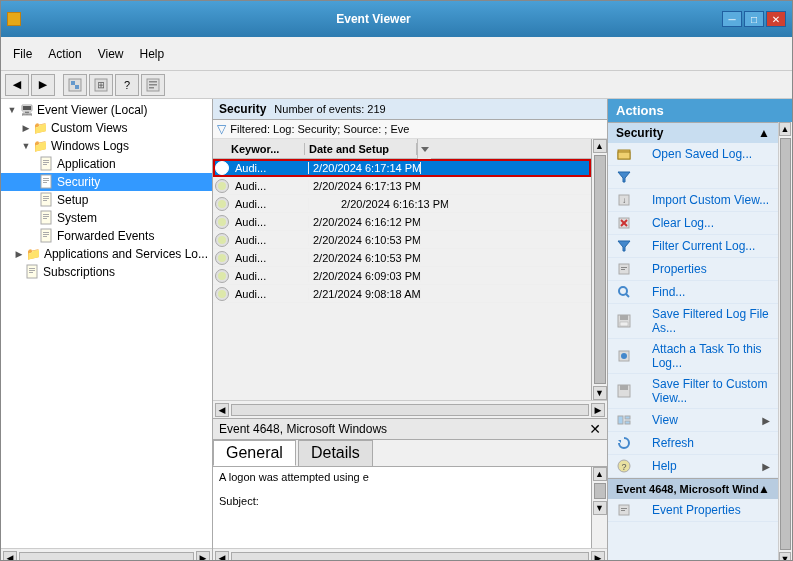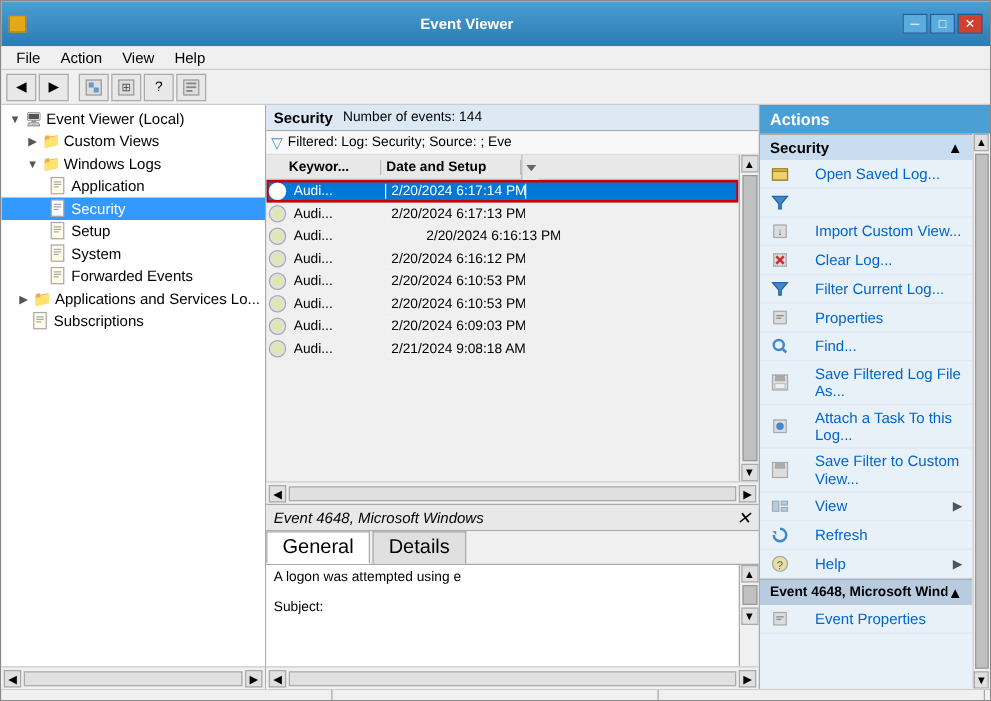--- a/index.html
+++ b/index.html
@@ -44,21 +44,21 @@
       background: #5aacde;
       border: 1px solid #2060a0;
       display: flex; align-items: center; justify-content: center;
       font-size: 10px; color: white; cursor: pointer;
     }
     .title-btn.close { background: #d04030; }
 
     
     .menu-bar {
       background: #f0f0f0;
-      height: 19px;
+      height: 34px;
       display: flex;
       align-items: center;
       border-bottom: 1px solid #ccc;
       padding: 0 4px;
     }
     .menu-item {
       padding: 2px 8px;
       font-size: 12px;
       cursor: pointer;
     }
@@ -231,21 +231,21 @@
       display: flex;
       flex-direction: column;
       height: 148px;
       flex-shrink: 0;
     }
     .detail-header {
       background: #e8e8e8;
       padding: 2px 6px;
       font-size: 12px;
       border-bottom: 1px solid #aaa;
-      display: flex; align-items: center; justify-content: space-between; font-style: italic;
+      display: flex; align-items: center; justify-content: space-between;
     }
     .detail-tabs {
       display: flex;
       border-bottom: 1px solid #aaa;
       background: #f0f0f0;
     }
     .detail-tab {
       padding: 3px 12px;
       font-size: 16px;
       cursor: pointer;
@@ -530,21 +530,21 @@
       <div style="width:14px;height:14px;background:#e0e0e0;border:1px solid #aaa;display:flex;align-items:center;justify-content:center;font-size:9px;cursor:pointer;">▶</div>
     </div>
   </div>
 
   <div class="middle-col">
 
     <div class="events-upper">
 
       <div class="panel-header">
         <span>Security</span>
-        <span style="font-weight:normal;font-size:11px;">Number of events: 144</span>
+        <span style="font-weight:normal;font-size:11px;">Number of events: 219</span>
       </div>
 
       <div class="filter-bar">
         <span class="filter-icon">▽</span>
         <span style="overflow:hidden;white-space:nowrap;max-width:185px;">Filtered: Log: Security; Source: ; Eve</span>
       </div>
 
       <div style="display:flex;flex:1;overflow:hidden;">
         <div class="events-table">
 

